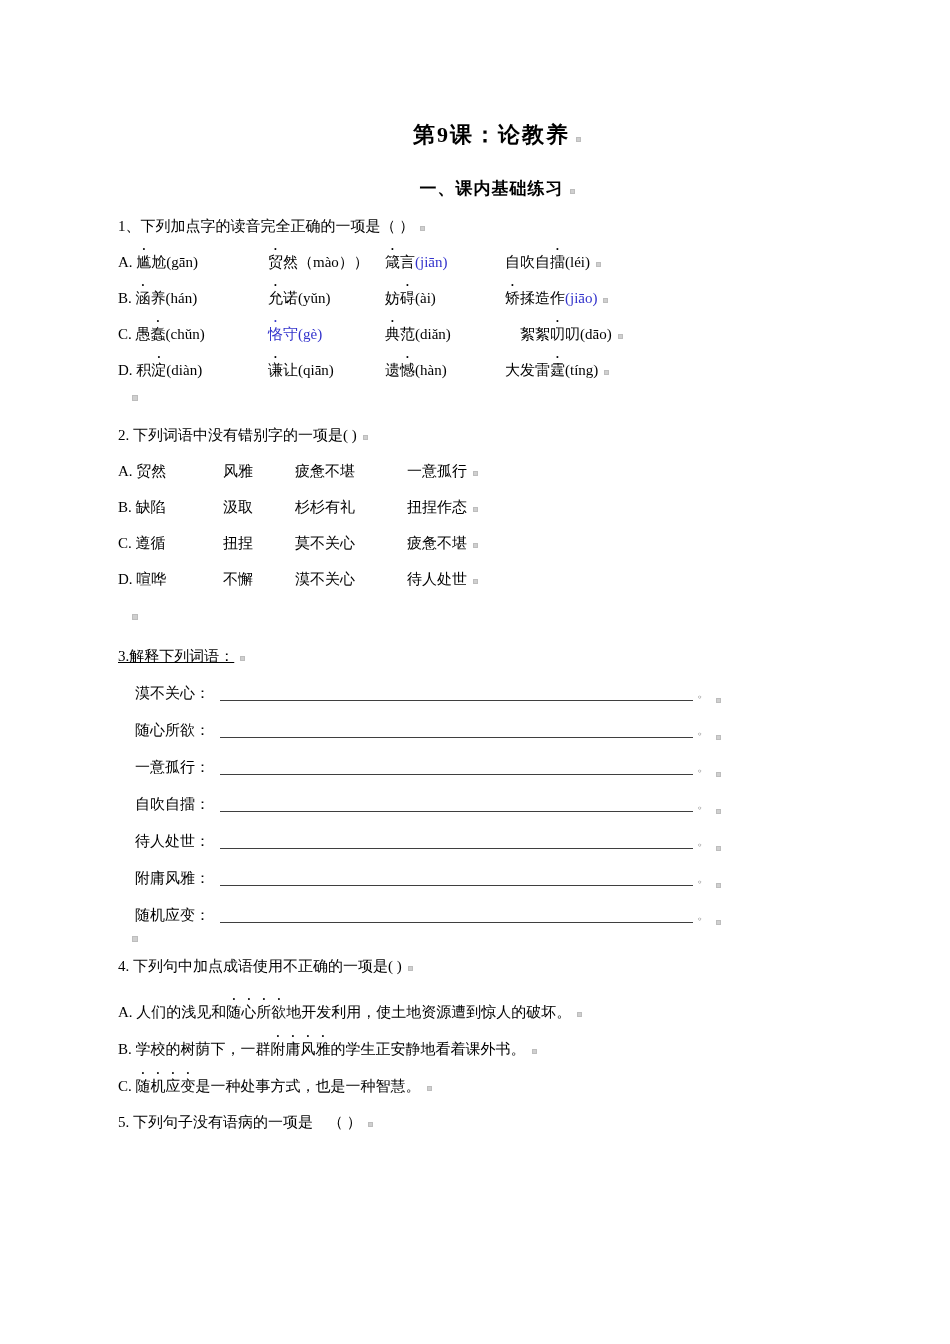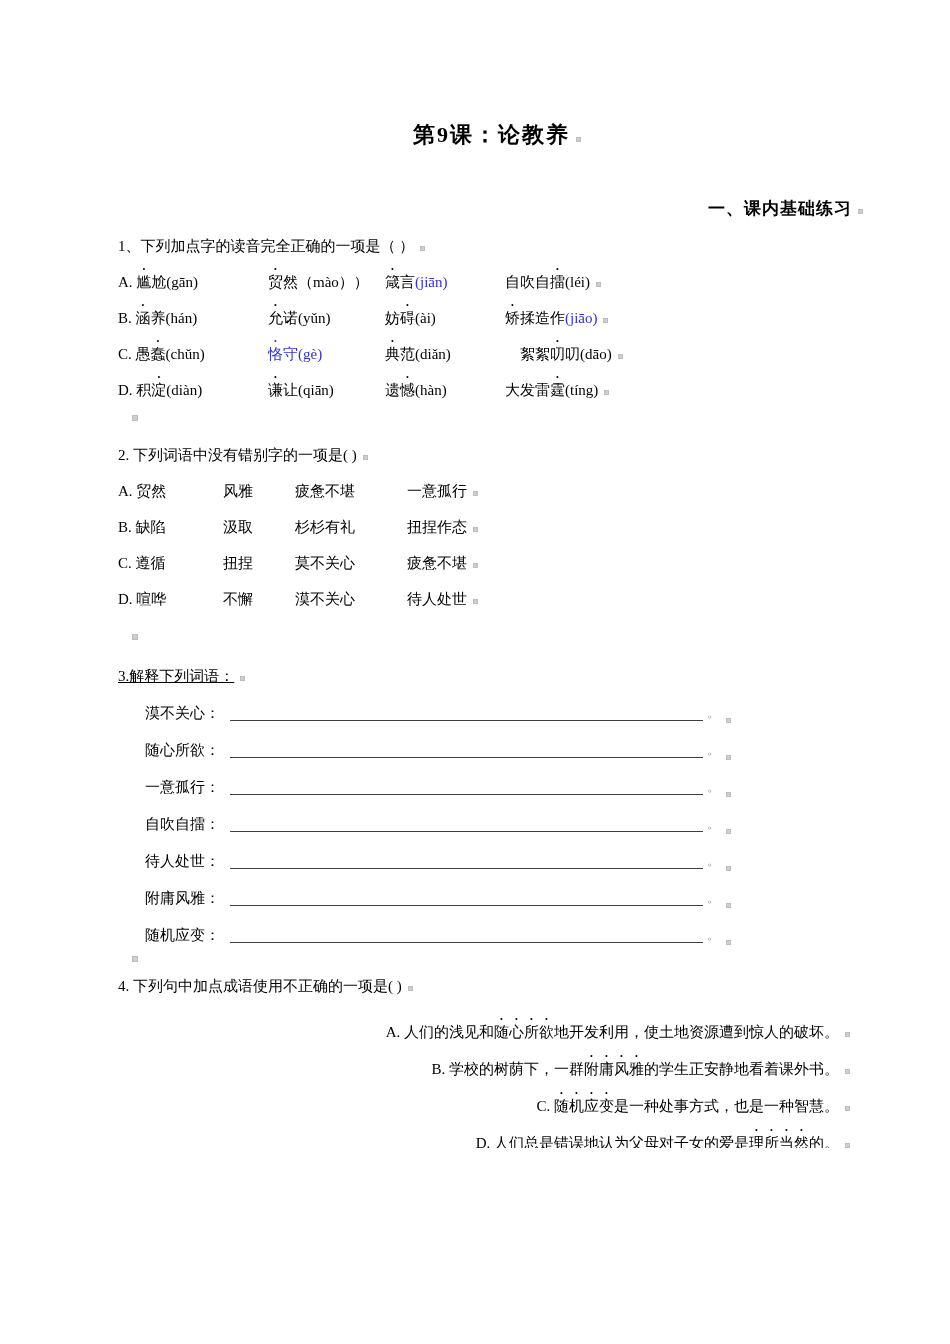--- a/index.html
+++ b/index.html
@@ -2,44 +2,44 @@
 <html><head>
 <meta charset="utf-8">
 <style>
   html,body{margin:0;padding:0;background:#ffffff;}
   .page{position:relative;width:950px;height:1148px;background:#fff;color:#000;
         font-family:"Liberation Serif","DejaVu Serif",serif;font-size:15px;overflow:hidden;}
   .content{padding:122px 100px 0 118px;}
 
   .title-row{text-align:center;transform:translateX(13px);line-height:26px;}
   .title{font-size:22px;font-weight:bold;letter-spacing:2px;}
-  .section-row{text-align:right;transform:translateX(13px);margin-top:48px;line-height:22px;}
+  .section-row{text-align:center;transform:translateX(13px);margin-top:28px;line-height:22px;}
   .section{font-size:17px;font-weight:bold;letter-spacing:1px;}
 
   .stem{line-height:20px;}
   .stem-q1{margin-top:16px;}
   .stem-q2{margin-top:24px;}
   .stem-q3{margin-top:26px;text-decoration:underline;}
   .stem-q4{margin-top:14px;}
   .stem-q5{margin-top:16px;}
 
   .optrow{line-height:20px;margin-top:16px;white-space:nowrap;}
-  .q4row{margin-top:17px;text-align:right;}
+  .q4row{margin-top:17px;}
   .q4row-first{margin-top:26px;}
   .cell{display:inline-block;vertical-align:baseline;}
   .q1c0{width:150px;}.q1c1{width:117px;}.q1c2{width:120px;}
   .q2c0{width:105px;}.q2c1{width:72px;}.q2c2{width:112px;}
 
   .dotchar{display:inline-block;position:relative;}
   .dotchar::after{content:"•";position:absolute;left:50%;transform:translateX(-50%);
                   top:-0.72em;font-size:8px;line-height:8px;}
 
   .blue{color:#3333cc;}
 
-  .termrow{display:flex;align-items:flex-end;margin-left:27px;margin-top:17px;
+  .termrow{display:flex;align-items:flex-end;margin-left:17px;margin-top:17px;
            width:586px;line-height:20px;}
   .term{flex:none;}
   .fill{flex:1;border-bottom:1px solid #3f3f3f;height:16px;margin:0 4px 2px 10px;}
   .q3end{flex:none;color:#8a8a8a;font-size:13px;}
 
   .pm{display:inline-block;width:6px;height:6px;background:#cfcfcf;border:1px solid #bdbdbd;
       box-sizing:border-box;margin-left:6px;vertical-align:baseline;}
   .pm-sm{width:5px;height:5px;}
   .pmline{line-height:8px;padding-left:8px;}
   .pml-1{margin-top:12px;}
@@ -134,21 +134,20 @@
 
     <div class="pmline pml-3"><span class="pm"></span></div>
 
     <div class="stem stem-q4">
       <span>4. 下列句中加点成语使用不正确的一项是(      )</span><span class="pm pm-sm"></span>
     </div>
     <div id="q4rows">
         <div class="optrow q4row q4row-first"><span>A. 人们的浅见和</span><span class="dotchar">随</span><span class="dotchar">心</span><span class="dotchar">所</span><span class="dotchar">欲</span><span>地开发利用，使土地资源遭到惊人的破坏。</span><span class="pm pm-sm"></span></div>
         <div class="optrow q4row"><span>B. 学校的树荫下，一群</span><span class="dotchar">附</span><span class="dotchar">庸</span><span class="dotchar">风</span><span class="dotchar">雅</span><span>的学生正安静地看着课外书。</span><span class="pm pm-sm"></span></div>
         <div class="optrow q4row"><span>C. </span><span class="dotchar">随</span><span class="dotchar">机</span><span class="dotchar">应</span><span class="dotchar">变</span><span>是一种处事方式，也是一种智慧。</span><span class="pm pm-sm"></span></div>
-        <div class="optrow q4row"><span>D. 人们总是错误地认为父母对子女的爱是</span><span class="dotchar">理</span><span class="dotchar">所</span><span class="dotchar">当</span><span class="dotchar">然</span><span>的。</span><span class="pm pm-sm"></span></div>
       </div>
 
     <div class="stem stem-q5">
       <span>5. 下列句子没有语病的一项是　（     ）</span><span class="pm pm-sm"></span>
     </div>
 
   </div>
 </div>
 
 </body></html>

